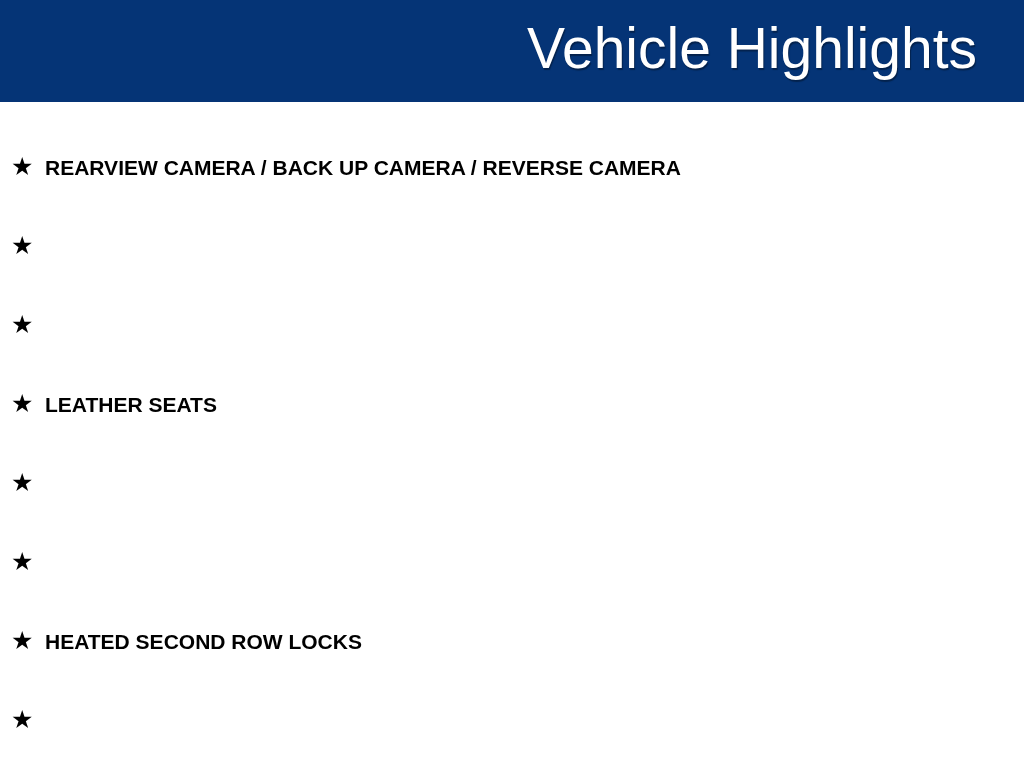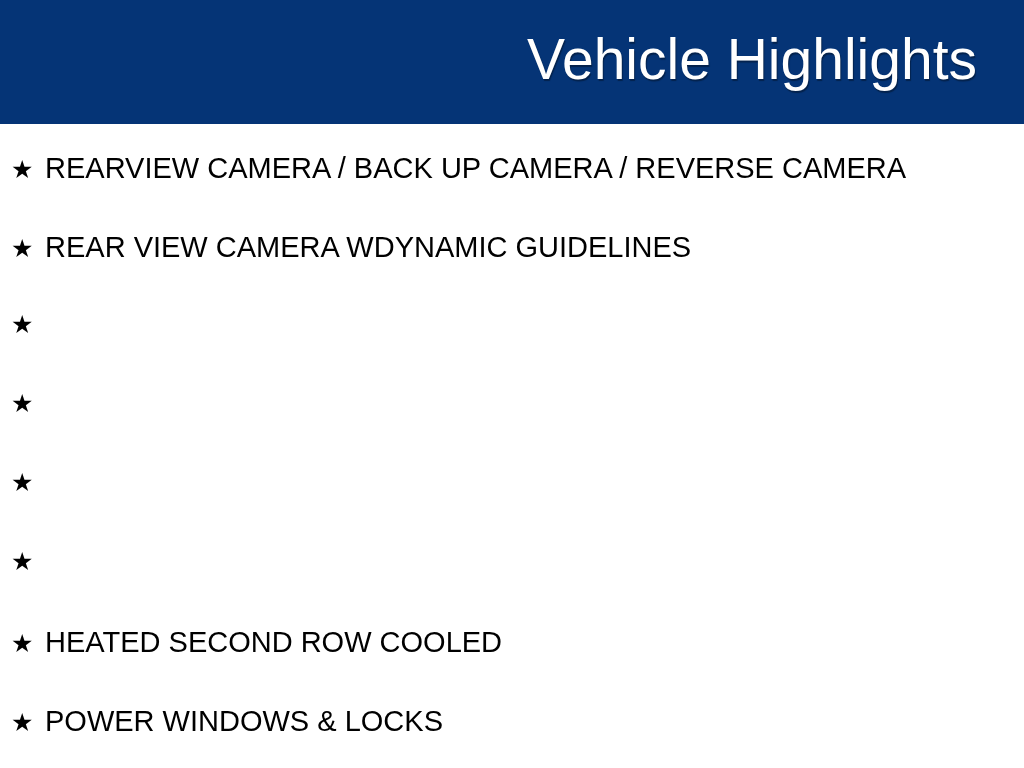--- a/index.html
+++ b/index.html
@@ -18,21 +18,21 @@
     position: relative;
     width: 1024px;
     height: 768px;
     background: #ffffff;
   }
   .header-banner {
     position: absolute;
     top: 0;
     left: 0;
     width: 1024px;
-    height: 124px;
+    height: 102px;
     background: #053476;
     box-sizing: border-box;
     display: flex;
     align-items: center;
     justify-content: flex-end;
   }
   .header-title {
     color: #ffffff;
     font-family: "Liberation Sans", sans-serif;
     font-size: 57px;
@@ -68,22 +68,22 @@
     color: #000000;
     font-size: 25px;
     line-height: 1;
     width: 34px;
     flex: 0 0 34px;
     display: inline-block;
   }
   .highlight-label {
     color: #000000;
     font-family: "Liberation Sans", sans-serif;
-    font-size: 29px;
-    font-weight: 400;
+    font-size: 21px;
+    font-weight: 700;
     line-height: 1;
     white-space: nowrap;
   }
 </style>
 </head>
 <body>
 
 <div class="slide">
 
   <div class="header-banner">
@@ -92,44 +92,43 @@
 
   <ul class="highlights-list">
 
     <li class="highlight-item">
       <span class="bullet-star">★</span>
       <span class="highlight-label">REARVIEW CAMERA / BACK UP CAMERA / REVERSE CAMERA</span>
     </li>
 
     <li class="highlight-item">
       <span class="bullet-star">★</span>
-      <span class="highlight-label">REAR VIEW CAMERA WDYNAMIC GUIDELINES</span>
+    </li>
+
+    <li class="highlight-item">
+      <span class="bullet-star">★</span>
+    </li>
+
+    <li class="highlight-item">
+      <span class="bullet-star">★</span>
+      <span class="highlight-label">LEATHER SEATS</span>
     </li>
 
     <li class="highlight-item">
       <span class="bullet-star">★</span>
     </li>
 
     <li class="highlight-item">
       <span class="bullet-star">★</span>
     </li>
 
     <li class="highlight-item">
       <span class="bullet-star">★</span>
+      <span class="highlight-label">HEATED SECOND ROW LOCKS</span>
     </li>
 
     <li class="highlight-item">
       <span class="bullet-star">★</span>
-    </li>
-
-    <li class="highlight-item">
-      <span class="bullet-star">★</span>
-      <span class="highlight-label">HEATED SECOND ROW COOLED</span>
-    </li>
-
-    <li class="highlight-item">
-      <span class="bullet-star">★</span>
-      <span class="highlight-label">POWER WINDOWS &amp; LOCKS</span>
     </li>
 
   </ul>
 
 </div>
 
 </body></html>

